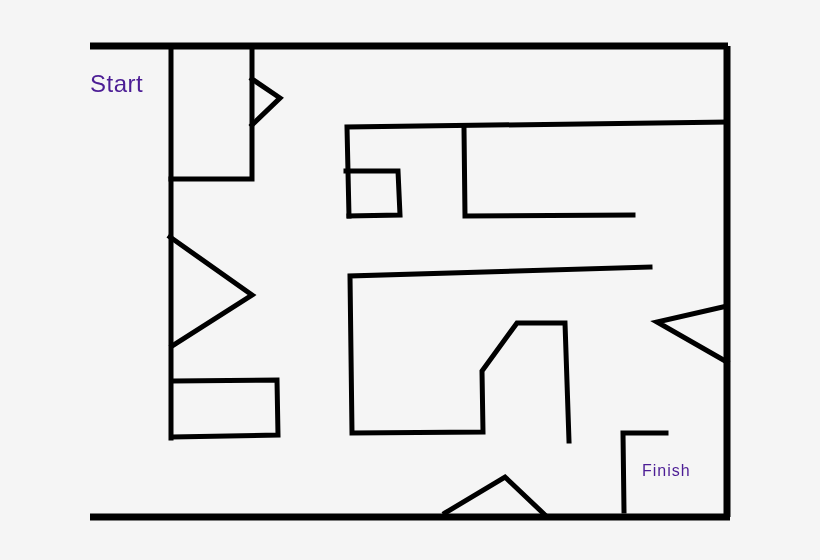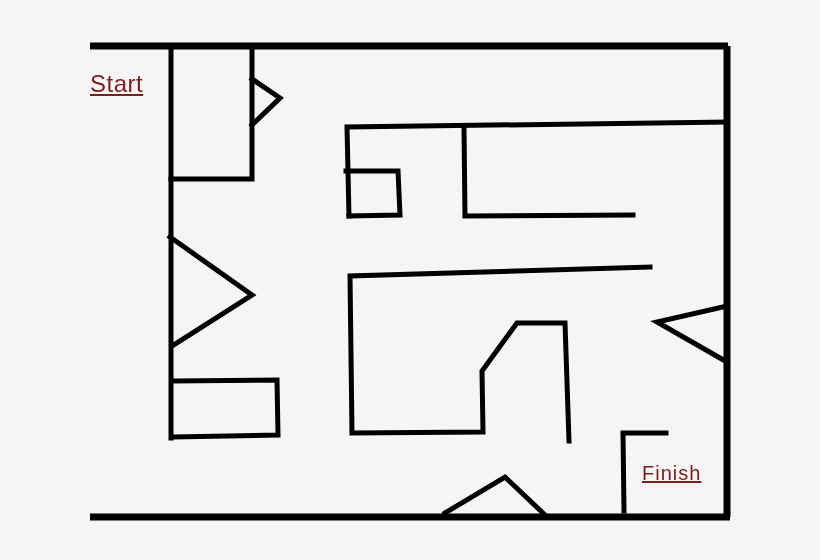--- a/index.html
+++ b/index.html
@@ -11,26 +11,25 @@
       font-family: "Liberation Sans", sans-serif;
     }
     #maze {
       position: absolute; left: 0; top: 0;
       width: 820px; height: 560px;
     }
     .wall { stroke: #000; stroke-width: 5; fill: none; stroke-linecap: square; stroke-linejoin: miter; }
     .wall-thick { stroke: #000; stroke-width: 7; fill: none; }
     .label {
       position: absolute;
-      color: #7f1d1d;
+      color: #4c1d95;
       font-size: 24px;
       letter-spacing: 0.5px;
-      text-decoration: underline;
     }
-    .label.finish { font-size: 20px; letter-spacing: 1px; }
+    .label.finish { font-size: 16px; letter-spacing: 1px; }
   </style>
 </head>
 <body>
 
 <svg id="maze" viewBox="0 0 820 560" xmlns="http://www.w3.org/2000/svg">
   <g id="walls">
       <polyline points="90,46 728,46" class="wall-thick" stroke="#000000"></polyline>
       <polyline points="90,517 730,517" class="wall-thick" stroke="#000000"></polyline>
       <polyline points="727,46 727,517" class="wall-thick" stroke="#000000"></polyline>
       <polyline points="171,49 171,438" class="wall" stroke="#000000"></polyline>

